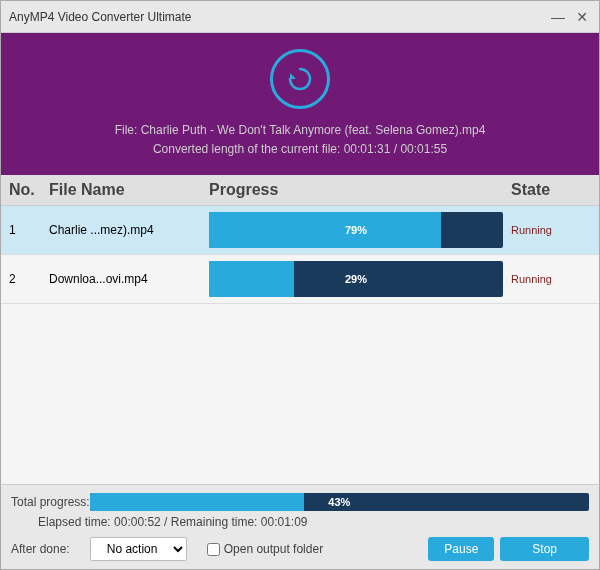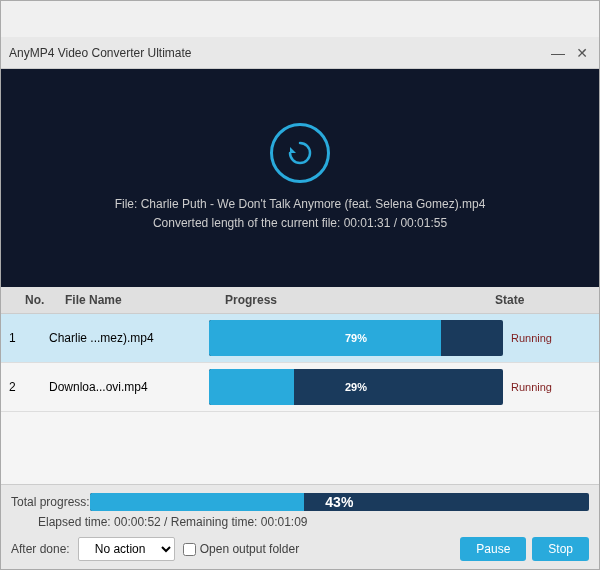--- a/index.html
+++ b/index.html
@@ -23,21 +23,20 @@
 
     .title-bar {
       background: #e8e8e8;
       border-bottom: 1px solid #ccc;
       height: 32px;
       display: flex;
       align-items: center;
       justify-content: space-between;
       padding: 0 8px;
       flex-shrink: 0;
-      margin-top: 36px;
     }
 
     .title-bar-title {
       font-size: 12px;
       color: #333;
     }
 
     .title-bar-controls {
       display: flex;
       gap: 6px;
@@ -50,22 +49,22 @@
       border: none;
       cursor: pointer;
       color: #555;
       font-size: 14px;
       display: flex;
       align-items: center;
       justify-content: center;
     }
 
     .preview-area {
-      background: #0f172a;
-      height: 218px;
+      background: #701a75;
+      height: 142px;
       display: flex;
       flex-direction: column;
       align-items: center;
       justify-content: center;
       flex-shrink: 0;
       gap: 12px;
     }
 
     .convert-icon {
       width: 60px;
@@ -90,22 +89,22 @@
       background: #f5f5f5;
       flex: 1;
       overflow: hidden;
     }
 
     .table-header {
       display: grid;
       grid-template-columns: 40px 160px 1fr 80px;
       background: #e0e0e0;
       border-bottom: 1px solid #ccc;
-      padding: 6px 24px;
-      font-size: 12px;
+      padding: 6px 8px;
+      font-size: 16px;
       color: #444;
       font-weight: bold;
     }
 
     .table-row {
       display: grid;
       grid-template-columns: 40px 160px 1fr 80px;
       padding: 6px 8px;
       align-items: center;
       font-size: 12px;
@@ -184,35 +183,35 @@
       background: #29aadc;
       border-radius: 2px 0 0 2px;
     }
 
     .total-bar-label {
       position: absolute;
       top: 50%;
       left: 50%;
       transform: translate(-50%, -50%);
       color: #fff;
-      font-size: 14px;
+      font-size: 11px;
       font-weight: bold;
     }
 
     .time-row {
       font-size: 12px;
       color: #444;
       margin-bottom: 8px;
       margin-left: 27px;
     }
 
     .action-row {
       display: flex;
       align-items: center;
-      gap: 8px;
+      gap: 20px;
     }
 
     .after-done-label {
       font-size: 12px;
       color: #444;
       white-space: nowrap;
     }
 
     .after-done-select {
       font-size: 12px;
@@ -249,21 +248,21 @@
       padding: 5px 16px;
       background: #29aadc;
       color: #fff;
       border: none;
       border-radius: 3px;
       font-size: 12px;
       cursor: pointer;
     }
 
     .btn-stop {
-      padding: 5px 16px;
+      padding: 5px 32px;
       background: #29aadc;
       color: #fff;
       border: none;
       border-radius: 3px;
       font-size: 12px;
       cursor: pointer;
     }
   </style>
 </head>
 <body>

